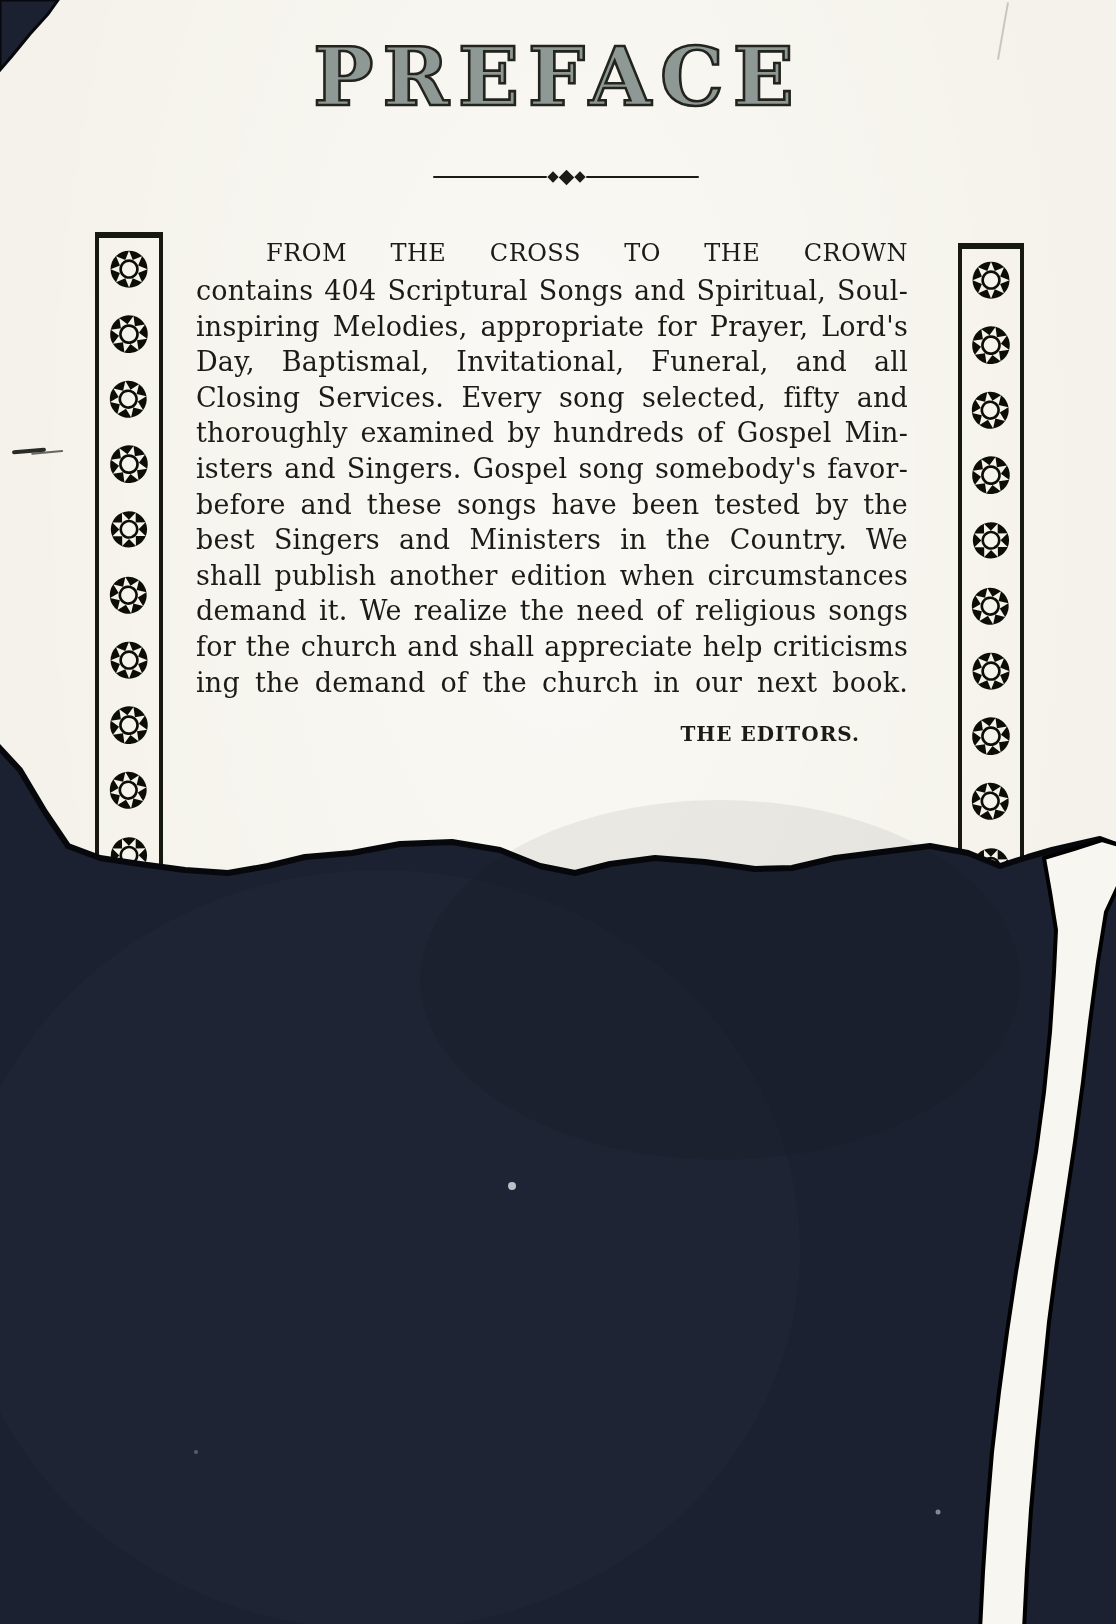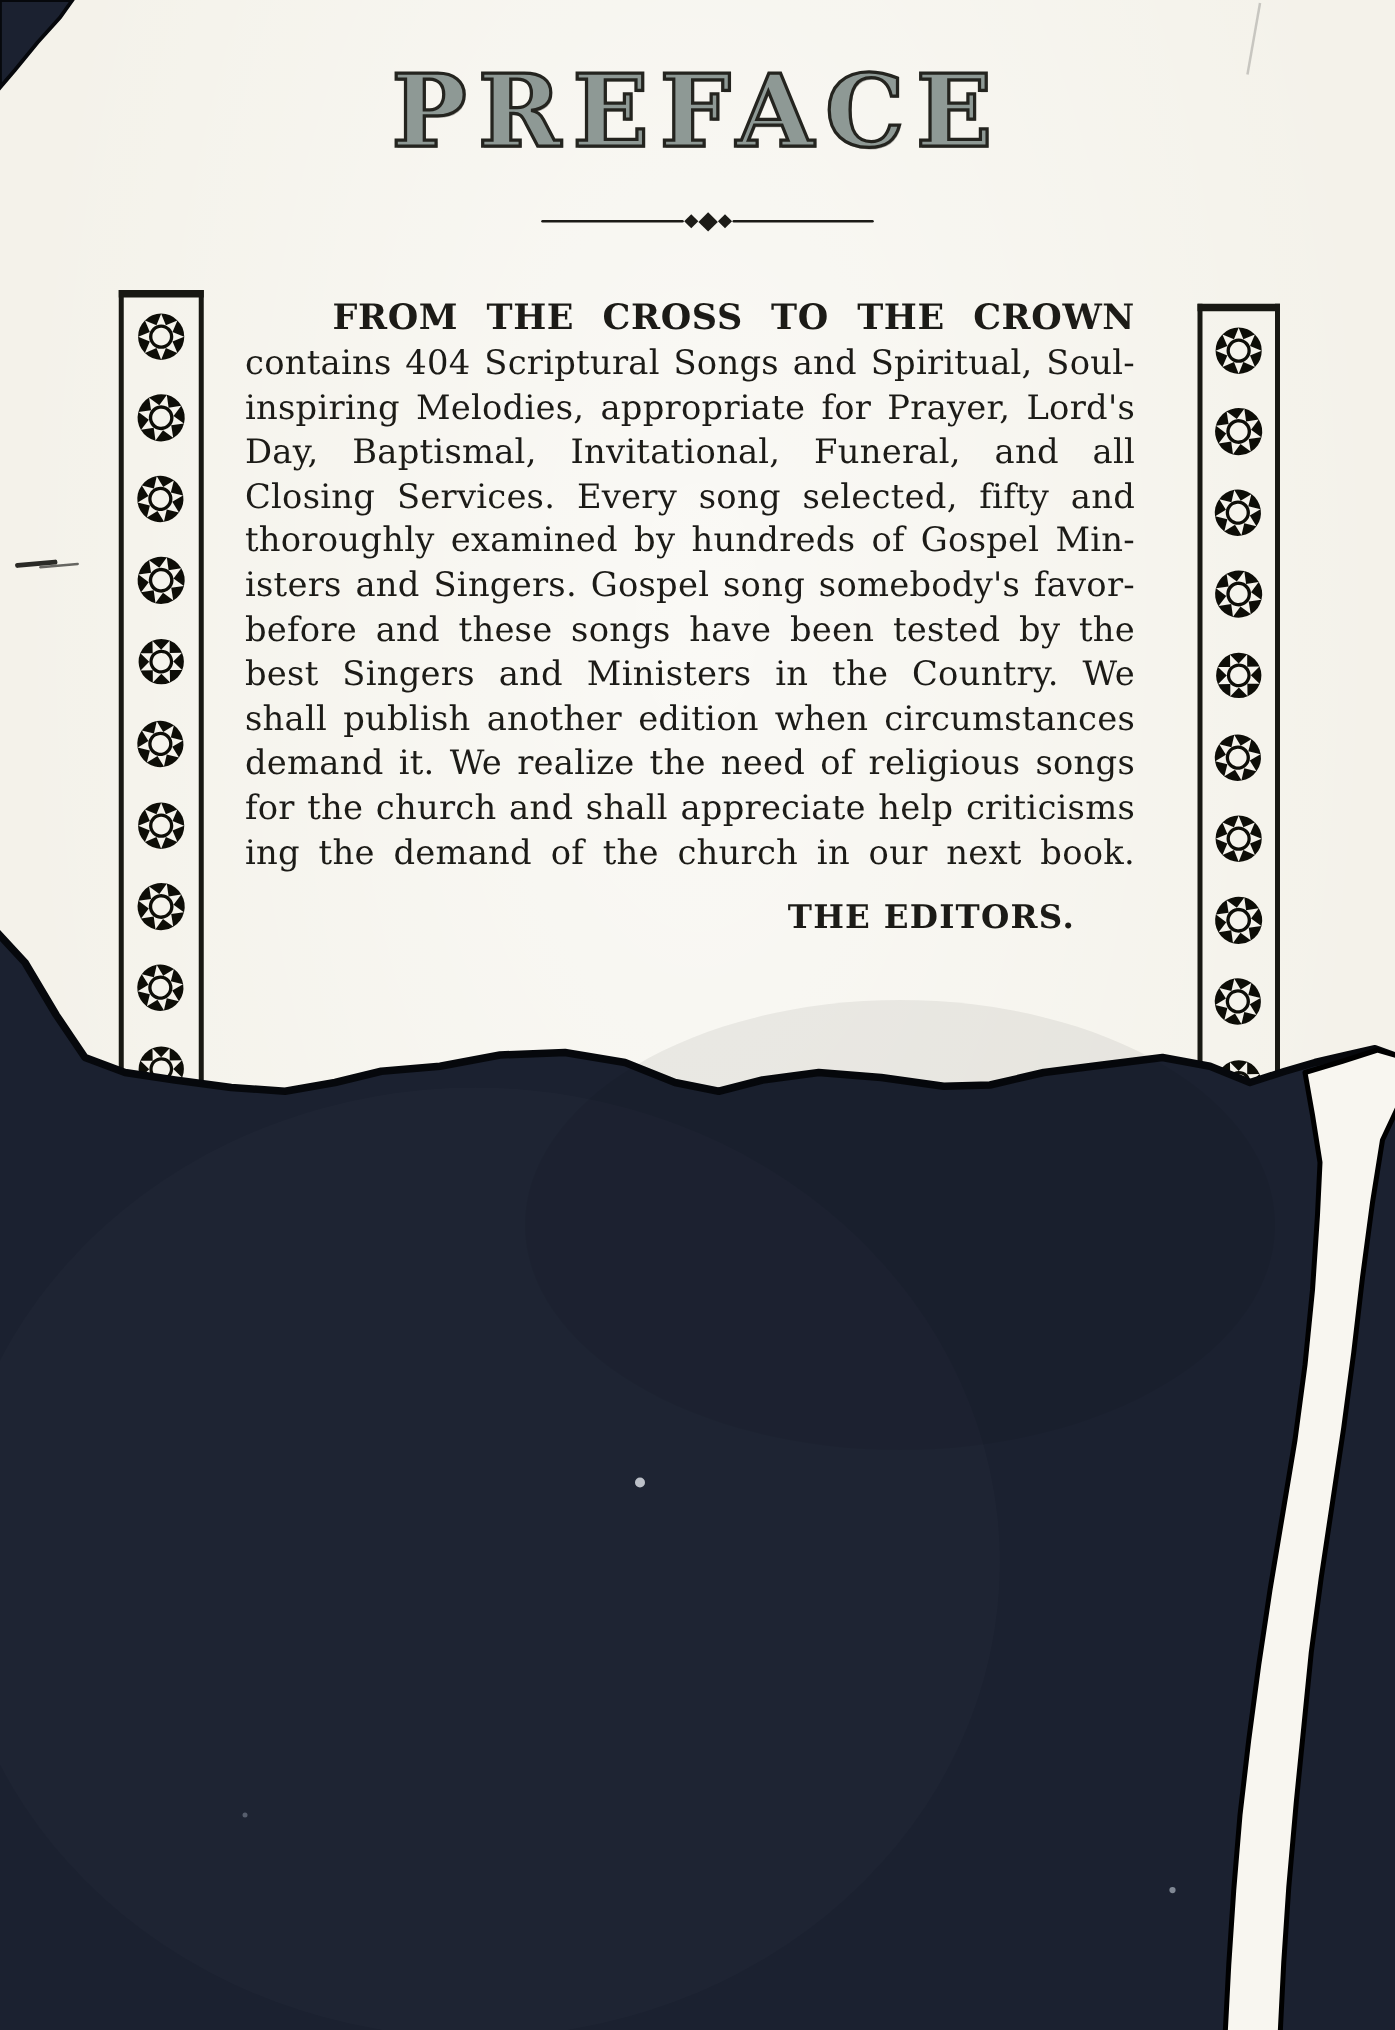--- a/index.html
+++ b/index.html
@@ -19,21 +19,21 @@
     background:
       radial-gradient(ellipse at 50% 30%, rgba(255,255,255,.55), rgba(0,0,0,0) 70%),
       var(--paper);
     overflow:hidden;
     font-family:"DejaVu Serif", serif;
     color:var(--ink);
   }
 
   
   .title{
-    position:absolute;left:0;top:42px;width:100%;
+    position:absolute;left:0;top:30px;width:100%;
     text-align:center;
     font-family:"DejaVu Serif", serif;
     font-weight:bold;
     font-size:80px;
     letter-spacing:9px;
     color:var(--title-fill);
     -webkit-text-stroke:2.6px #24241f;
     text-shadow:1px 1px 0 rgba(30,30,25,.35);
   }
 
@@ -73,40 +73,40 @@
   .star:nth-child(5n){transform:rotate(22deg) scale(.98);}
 
   
   .body-col{
     position:absolute;left:196px;top:236px;width:712px;
     font-size:27px;
     line-height:35.6px;
     letter-spacing:.2px;
   }
   .lead-line{
-    font-weight:bold;
-    font-size:28px;
+    font-weight:normal;
+    font-size:24px;
     padding-left:70px;
     text-align:justify;
     text-align-last:justify;
     height:37px;
     letter-spacing:.5px;
   }
   .body-line{
     text-align:justify;
     text-align-last:justify;
     height:35.6px;
     white-space:normal;
   }
   .signature{
     margin-top:17px;
     text-align:right;
     padding-right:48px;
     font-weight:bold;
-    font-size:26px;
+    font-size:20px;
     letter-spacing:1px;
   }
 
   
   .tear-svg{position:absolute;left:0;top:0;width:1116px;height:1624px;pointer-events:none;}
 
   
   .corner-tear{position:absolute;left:0;top:0;width:70px;height:78px;}
   .mark-dash{
     position:absolute;left:12px;top:449px;width:34px;height:4px;

